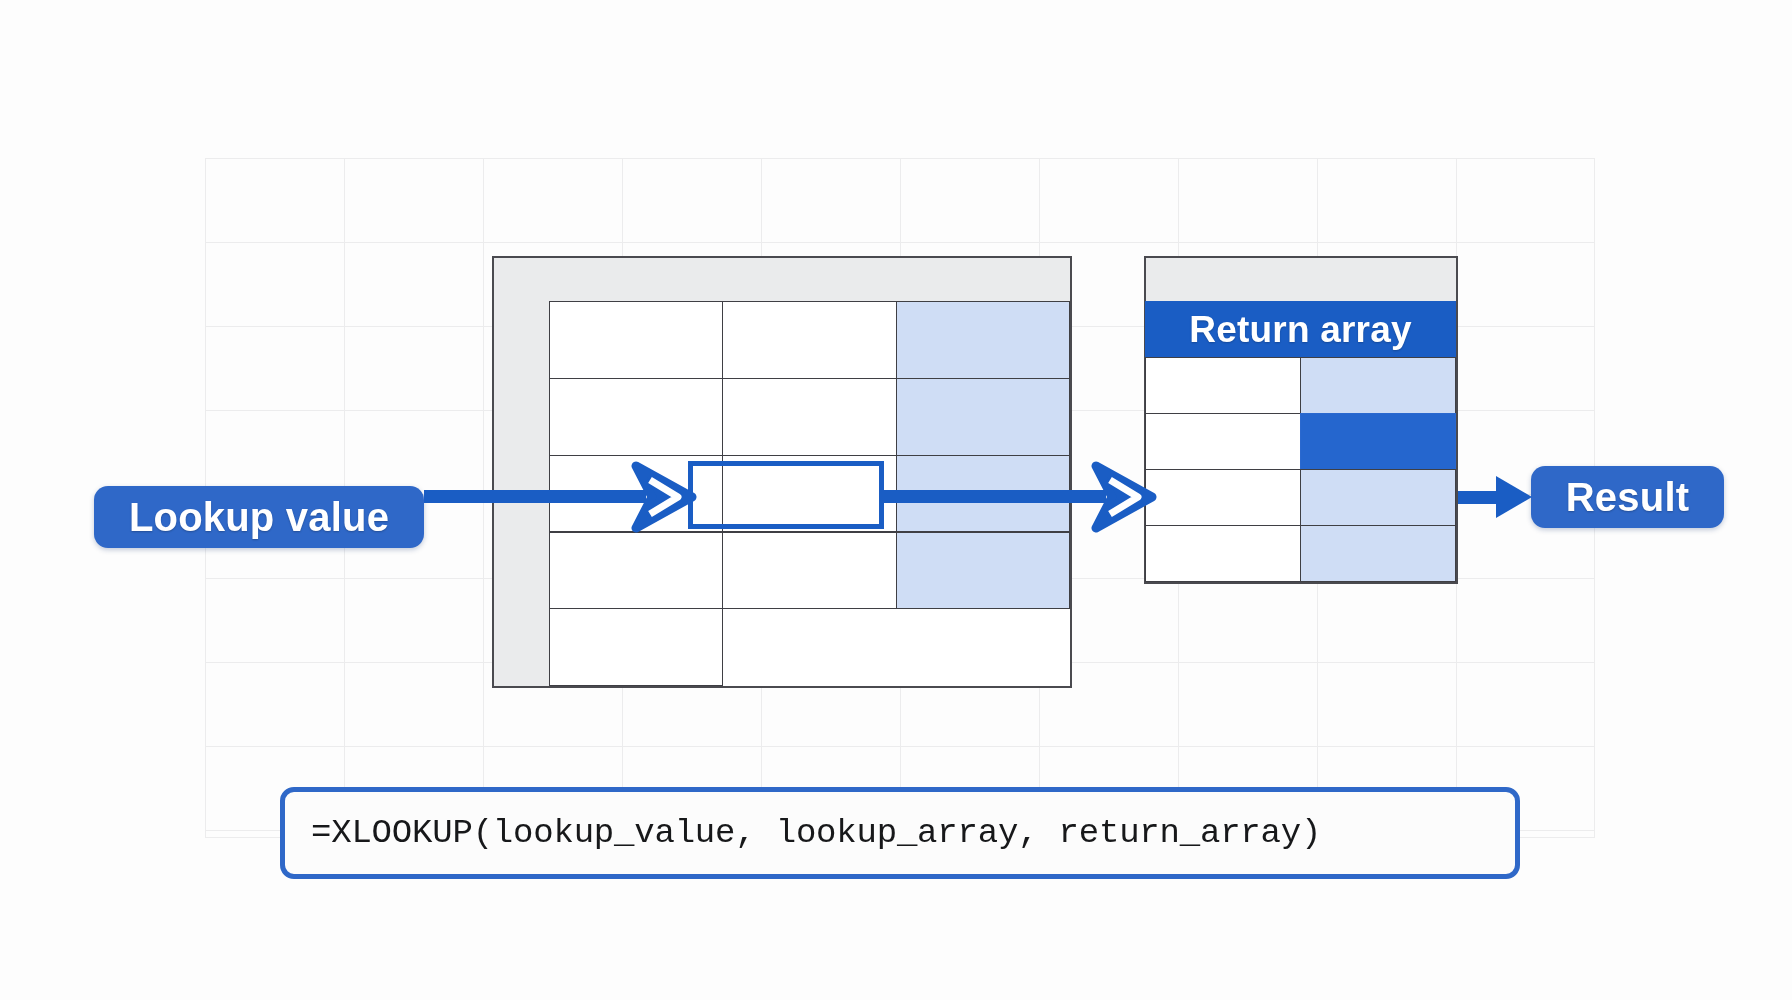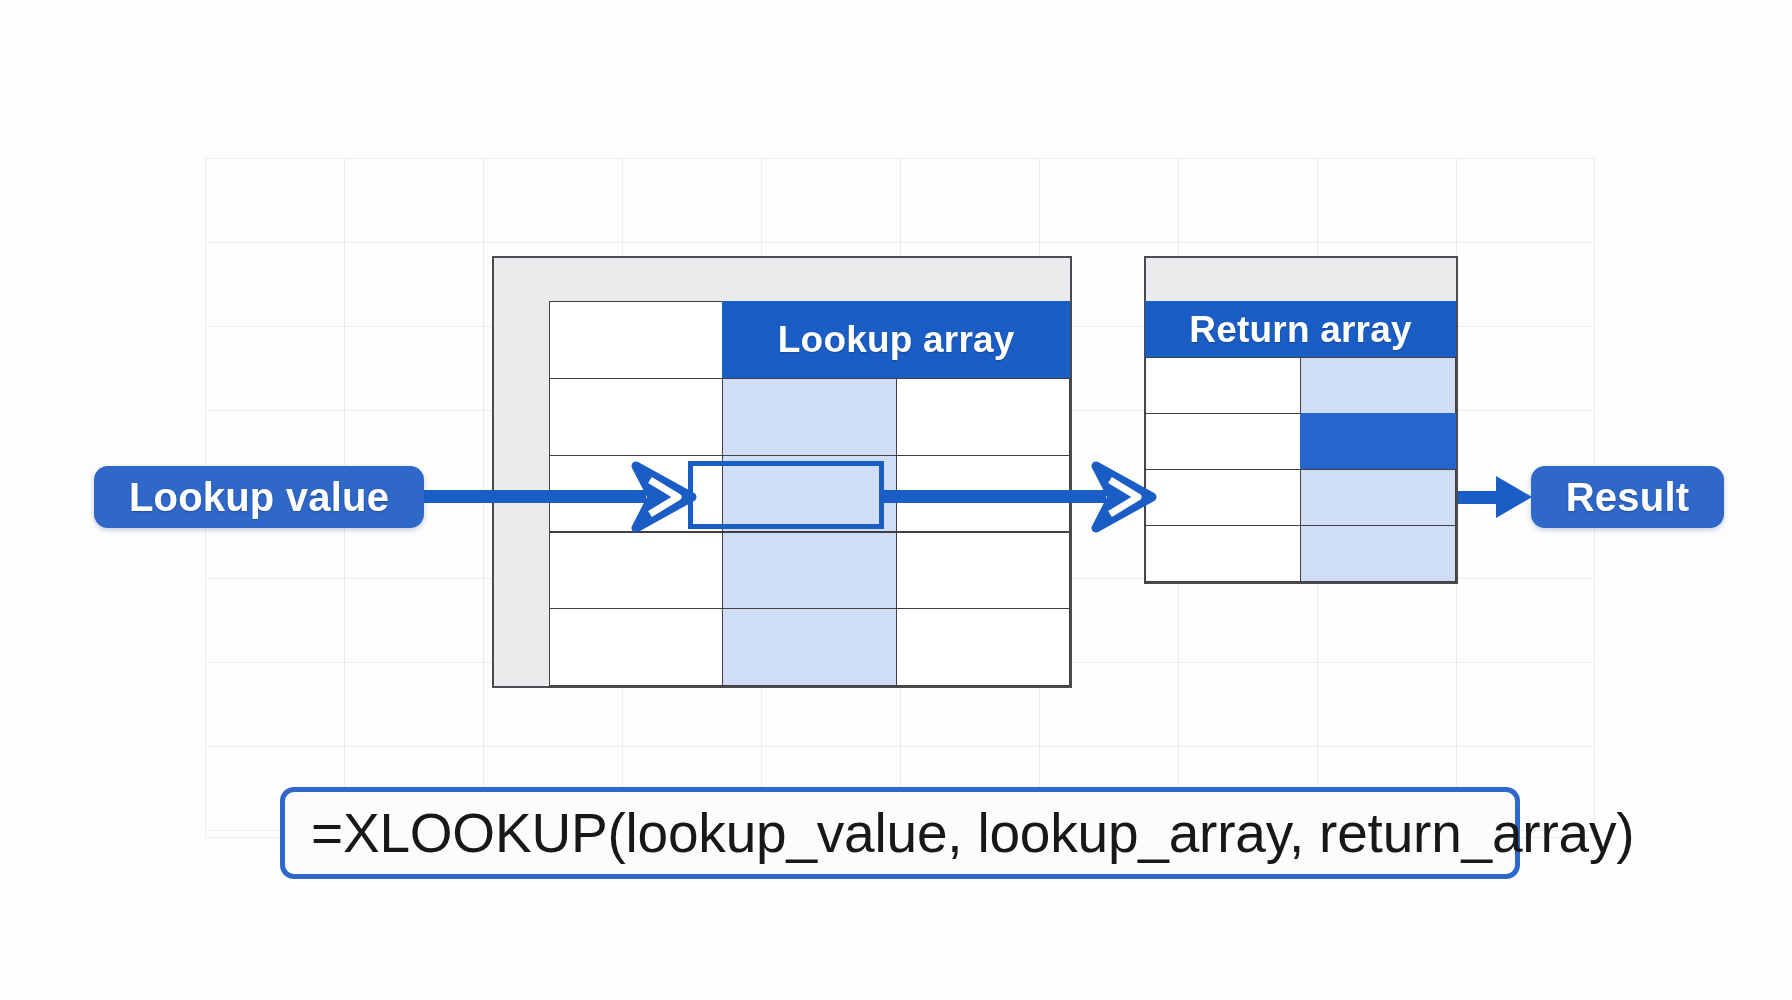--- a/index.html
+++ b/index.html
@@ -140,22 +140,22 @@
     height: 92px;
     box-sizing: border-box;
     background: #fcfcfc;
     border: 5px solid #2f68c8;
     border-radius: 14px;
     display: flex;
     align-items: center;
     padding-left: 26px;
   }
   #formula-text {
-    font-family: Liberation Sans, sans-serif;
-    font-size: 55px;
+    font-family: Liberation Mono, monospace;
+    font-size: 34px;
     color: #17181a;
     white-space: pre;
     letter-spacing: -0.2px;
   }
 </style>
 </head>
 <body>
 
 <div id="canvas">
 
@@ -164,21 +164,20 @@
   <div class="sheet" id="lookup-sheet" style="left:492px; top:256px; width:580px; height:432px;">
 
     <div class="sheet-headstrip"></div>
     <div class="sheet-gutter"></div>
 
     <div class="cells" id="lookup-cells" style="left:56px; top:44px; right:0; bottom:0;
                 grid-template-columns: repeat(3, 1fr);
                 grid-template-rows: repeat(5, 1fr);">
 
       <div class="cell"></div>
-      <div class="cell hdr" style="grid-column: 2 / span 2;">Lookup array</div>
 
       <div class="cell"></div>
       <div class="cell tint"></div>
       <div class="cell"></div>
 
       <div class="cell"></div>
       <div class="cell tint"></div>
       <div class="cell"></div>
 
       <div class="cell"></div>
@@ -210,21 +209,21 @@
       <div class="cell solid"></div>
 
       <div class="cell"></div>
       <div class="cell tint"></div>
 
       <div class="cell"></div>
       <div class="cell tint"></div>
     </div>
   </div>
 
-  <div class="pill" style="left:94px; top:466px; width:330px; height:62px;">
+  <div class="pill" style="left:94px; top:486px; width:330px; height:62px;">
     <span>Lookup value</span>
   </div>
 
   <div class="pill" style="left:1531px; top:466px; width:193px; height:62px;">
     <span>Result</span>
   </div>
 
   <div class="arrow-line" style="left:424px; top:490px; width:222px;"></div>
   <svg class="arrow-head" style="left:630px; top:460px;" width="70" height="74" viewBox="0 0 70 74">
     <path d="M6,6 L62,37 L6,68 L22,37 Z" fill="#1a5dc4" stroke="#1a5dc4" stroke-width="9" stroke-linejoin="round"></path>

